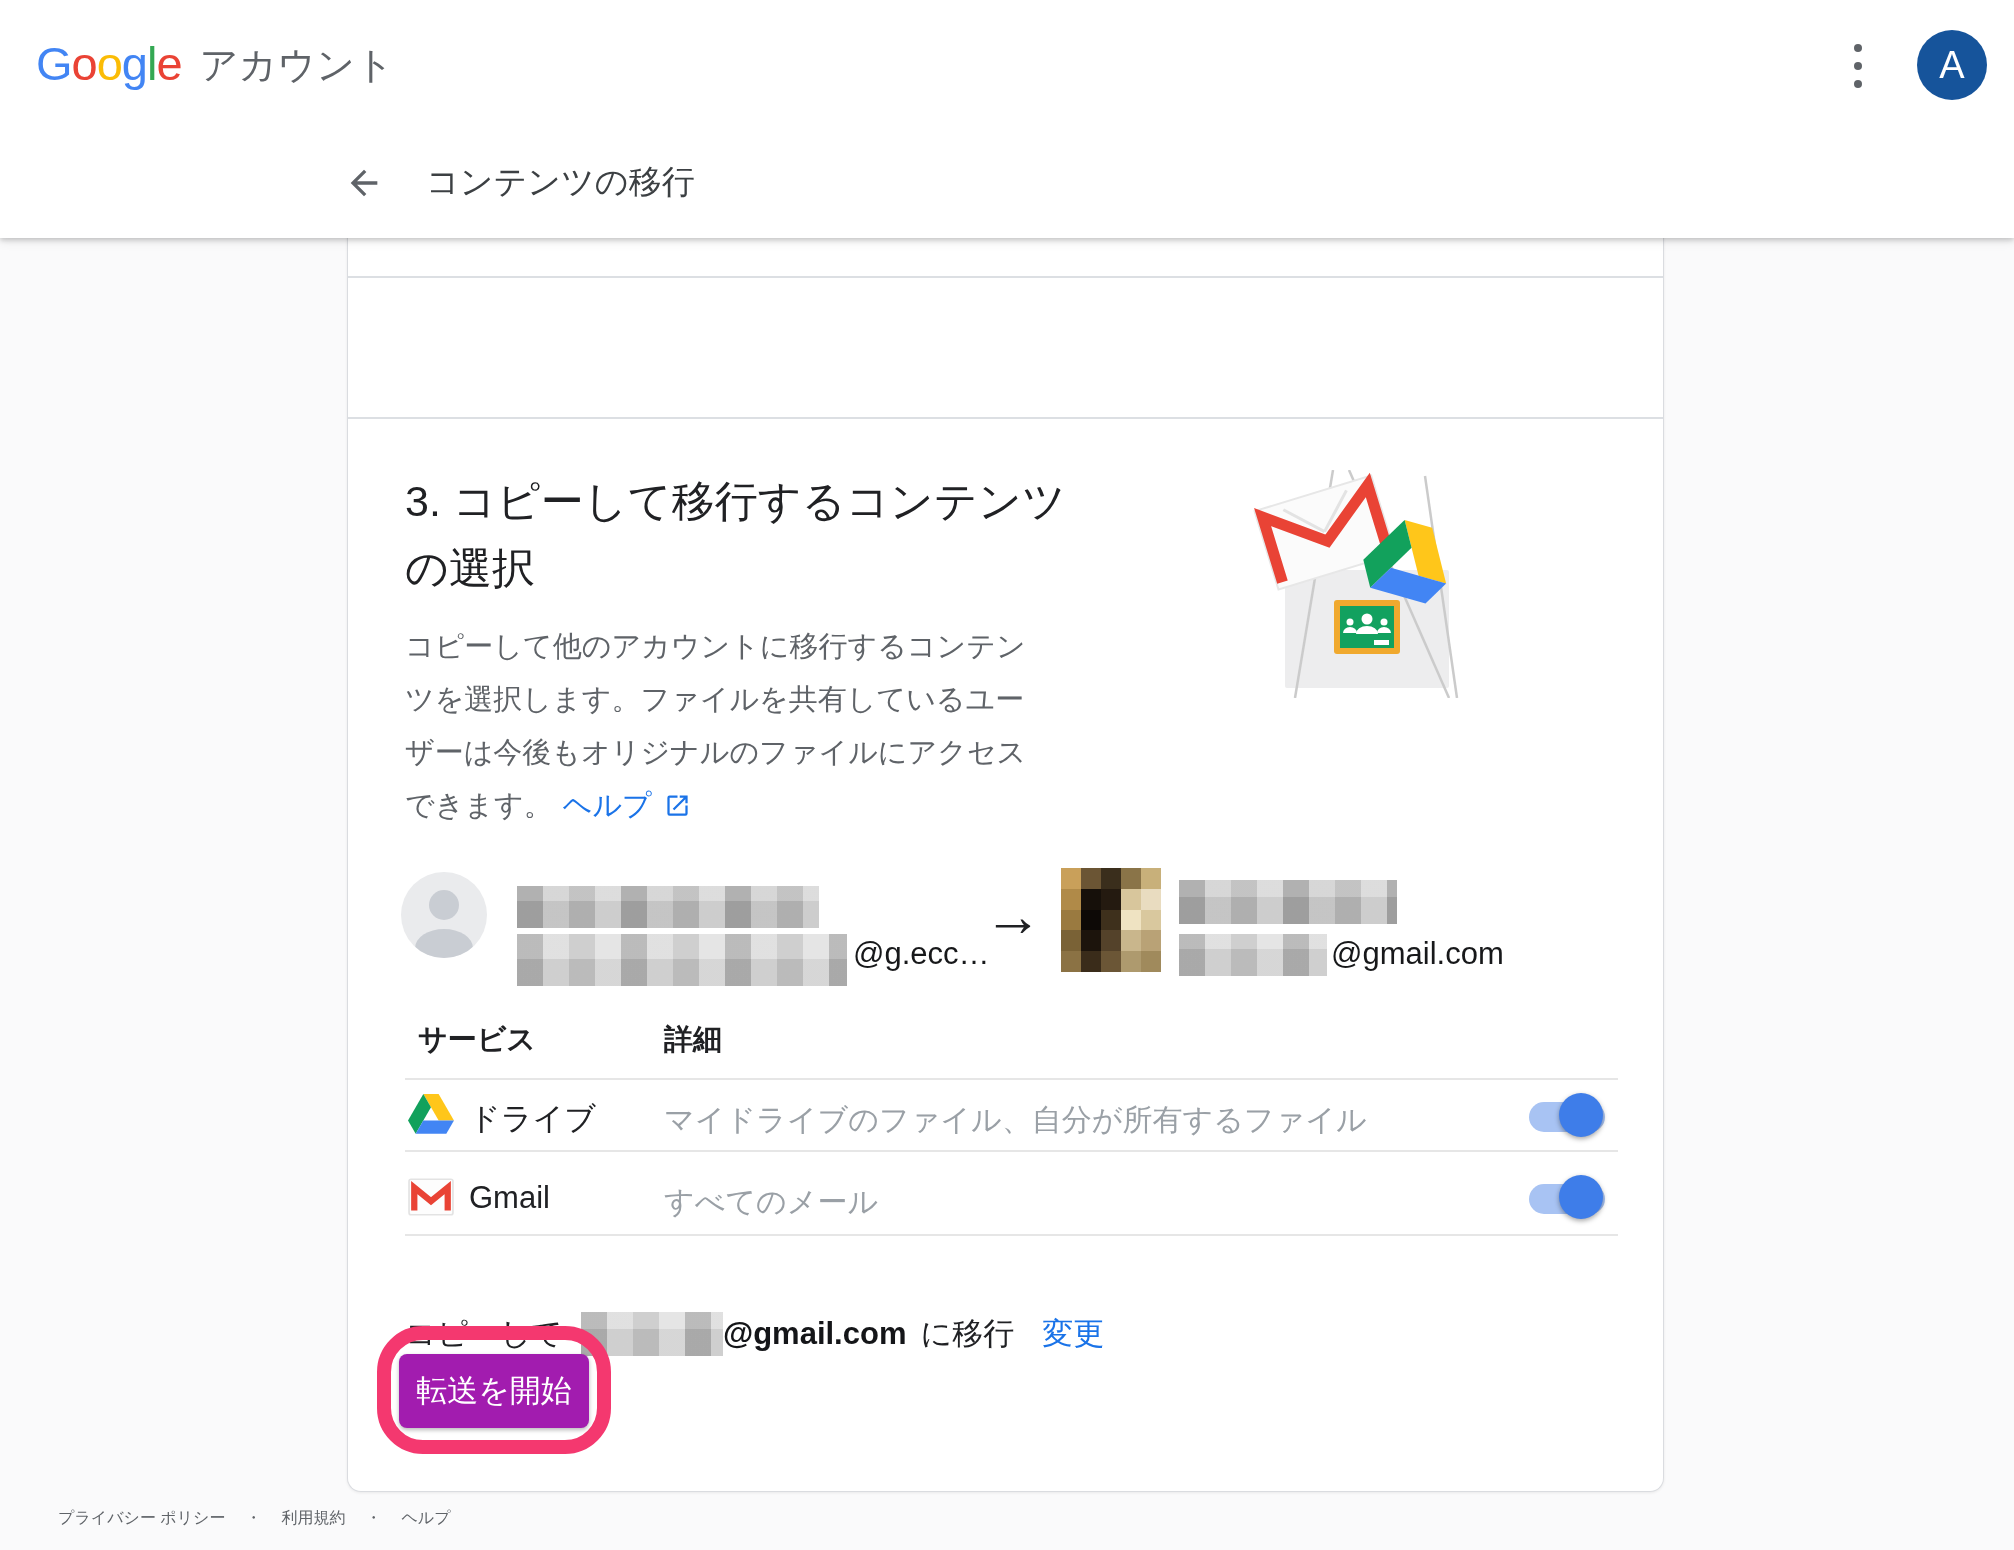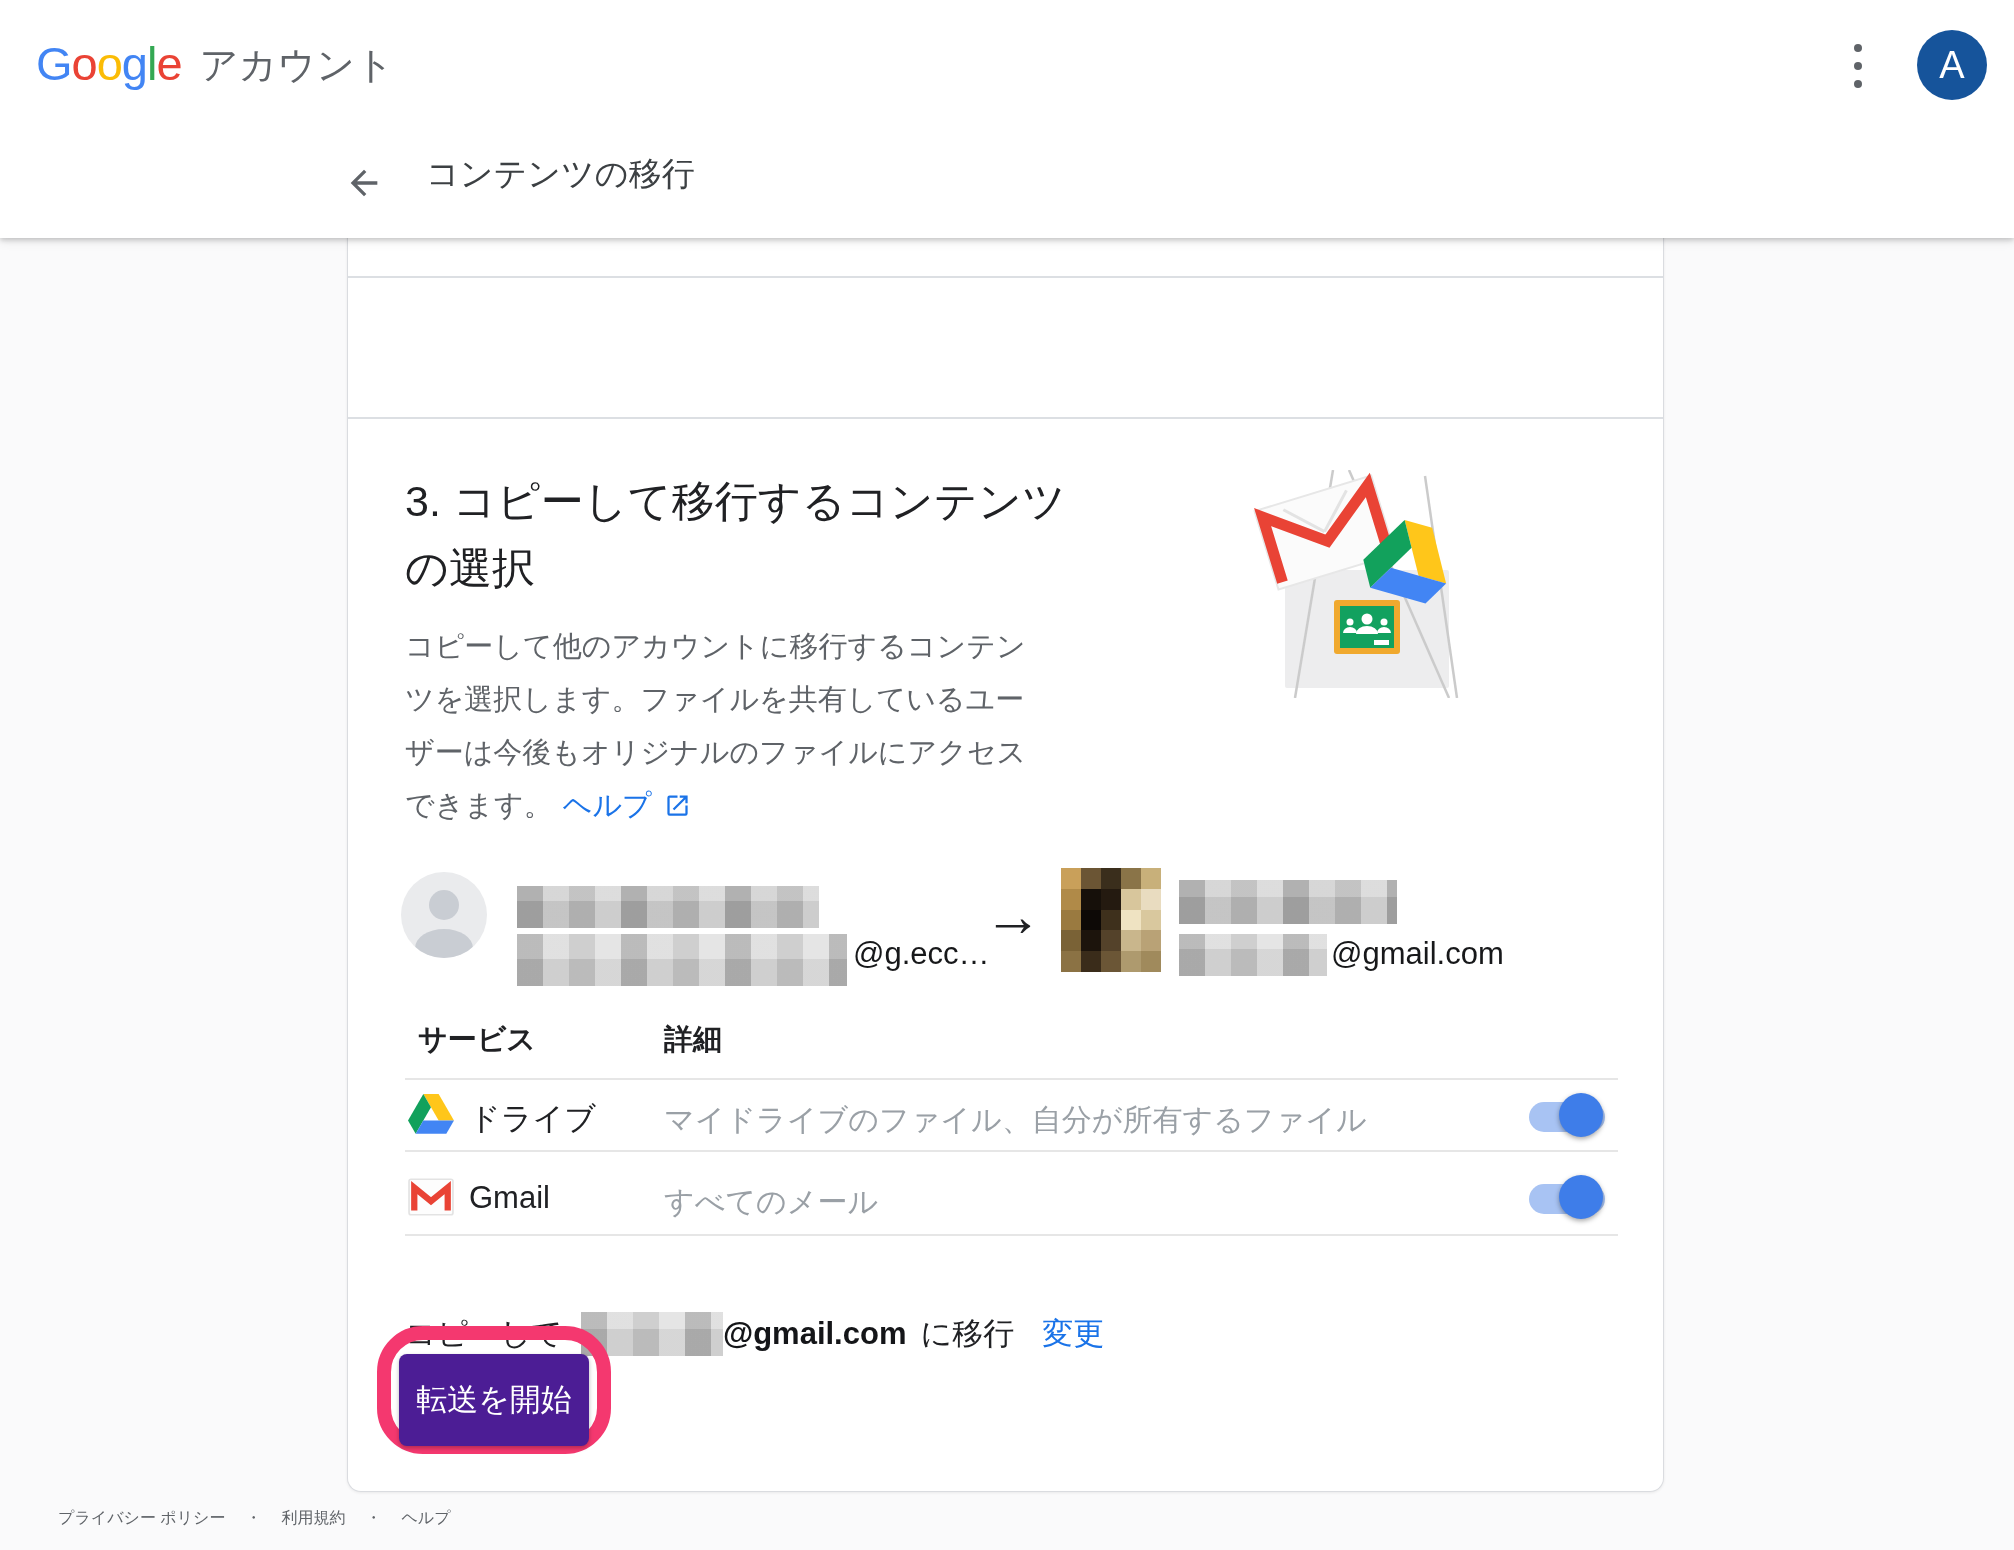--- a/index.html
+++ b/index.html
@@ -19,21 +19,21 @@
   .logo .c5 { color:#34A853; }
   .product-name { font-size:38px; color:#5f6368; margin-left:18px; font-weight:400; }
   .kebab { position:absolute; left:1834px; top:38px; width:48px; height:56px; display:flex; flex-direction:column;
            align-items:center; justify-content:center; gap:10px; cursor:pointer; background:none; border:none; }
   .kebab i { width:8px; height:8px; border-radius:50%; background:#5f6368; display:block; }
   .avatar { position:absolute; left:1917px; top:30px; width:70px; height:70px; border-radius:50%;
             background:#16549B; color:#fff; font-size:38px; display:flex; align-items:center; justify-content:center;
             border:none; cursor:pointer; }
   .subheader { position:absolute; left:0; top:150px; height:70px; width:100%; }
   .back-btn { position:absolute; left:342px; top:12px; width:44px; height:44px; background:none; border:none; cursor:pointer; }
-  .page-title { position:absolute; left:426px; top:0; font-size:33px; line-height:48px; color:#3c4043; font-weight:400; }
+  .page-title { position:absolute; left:426px; top:8px; font-size:33px; line-height:48px; color:#3c4043; font-weight:400; }
 
   
   .card { position:absolute; left:347px; top:200px; width:1317px; height:1292px; background:#fff;
           border:1px solid #dadce0; border-top:none; border-radius:0 0 14px 14px;
           box-shadow:0 1px 3px rgba(0,0,0,.07); z-index:1; }
   .divider-full { position:absolute; left:0; right:0; height:2px; background:#dcdfe3; }
   .d1 { top:76px; } .d2 { top:217px; }
   .divider-inner { position:absolute; left:57px; width:1213px; height:2px; background:#e6e6e6; }
   .td1 { top:878px; } .td2 { top:950px; } .td3 { top:1034px; }
 
@@ -83,21 +83,21 @@
   .dest-line { position:absolute; left:57px; top:1110px; height:48px; display:flex; align-items:center; font-size:31px; }
   .dest-prefix { color:#202124; }
   .dest-blur { width:142px; height:44px; margin-left:18px; }
   .dest-email { font-weight:bold; color:#141518; }
   .dest-suffix { margin-left:14px; color:#202124; }
   .change-link { margin-left:28px; color:#1A73E8; text-decoration:none; cursor:pointer; }
 
   
   .pink-annotation { position:absolute; left:29px; top:1126px; width:234px; height:128px;
                      border:14px solid #F4386F; border-radius:46px; }
-  .start-btn { position:absolute; left:51px; top:1154px; width:190px; height:92px; background:#4c1d95; color:#fff;
+  .start-btn { position:absolute; left:51px; top:1154px; width:190px; height:74px; background:#a21caf; color:#fff;
                font-size:31px; border:none; border-radius:8px; cursor:pointer;
                box-shadow:0 2px 4px rgba(0,0,0,.28); font-family:inherit; }
 
   
   .footer { position:absolute; left:58px; top:1508px; font-size:16px; color:#5f6368; display:flex; align-items:flex-end; z-index:2; }
   .footer .sep { margin:0 20px; }
   .footer a { color:#5f6368; text-decoration:none; cursor:pointer; }
 </style>
 </head>
 <body>

